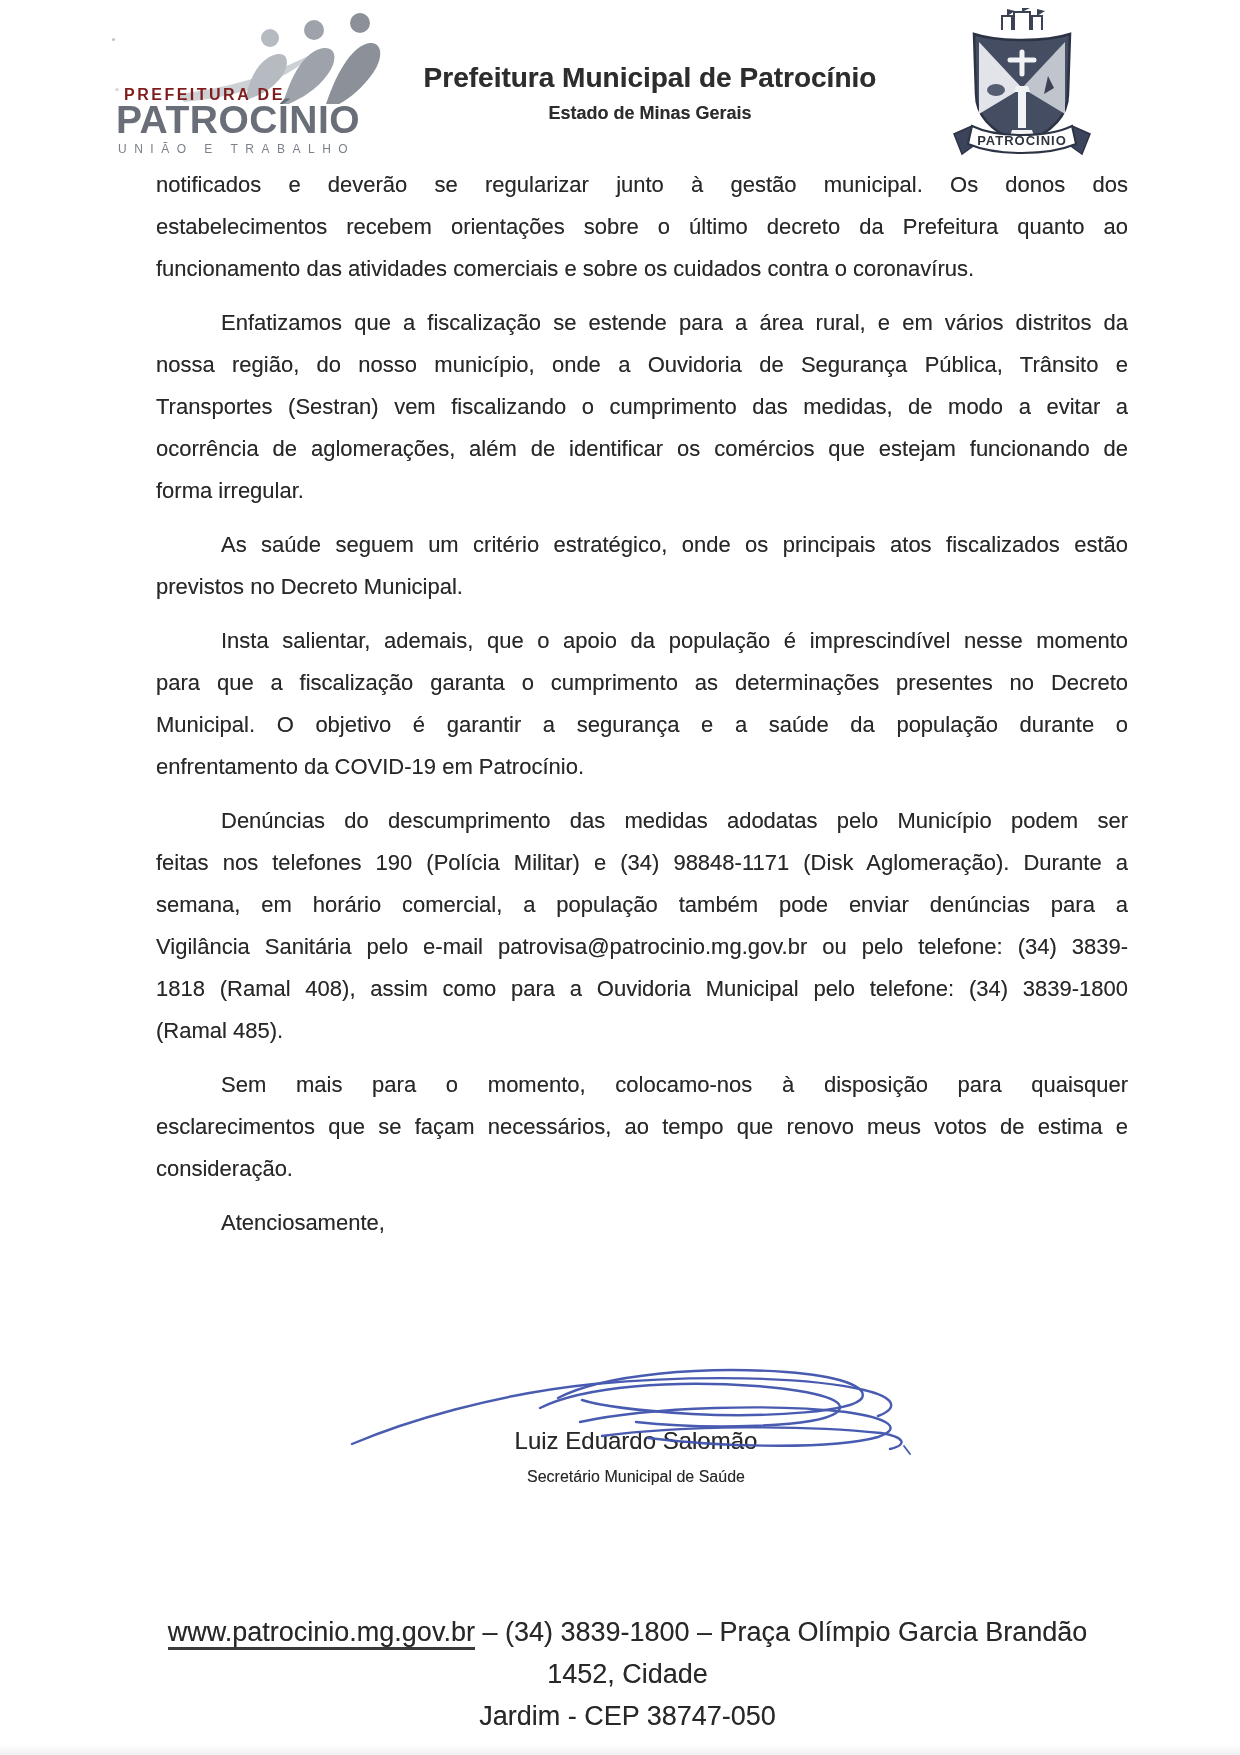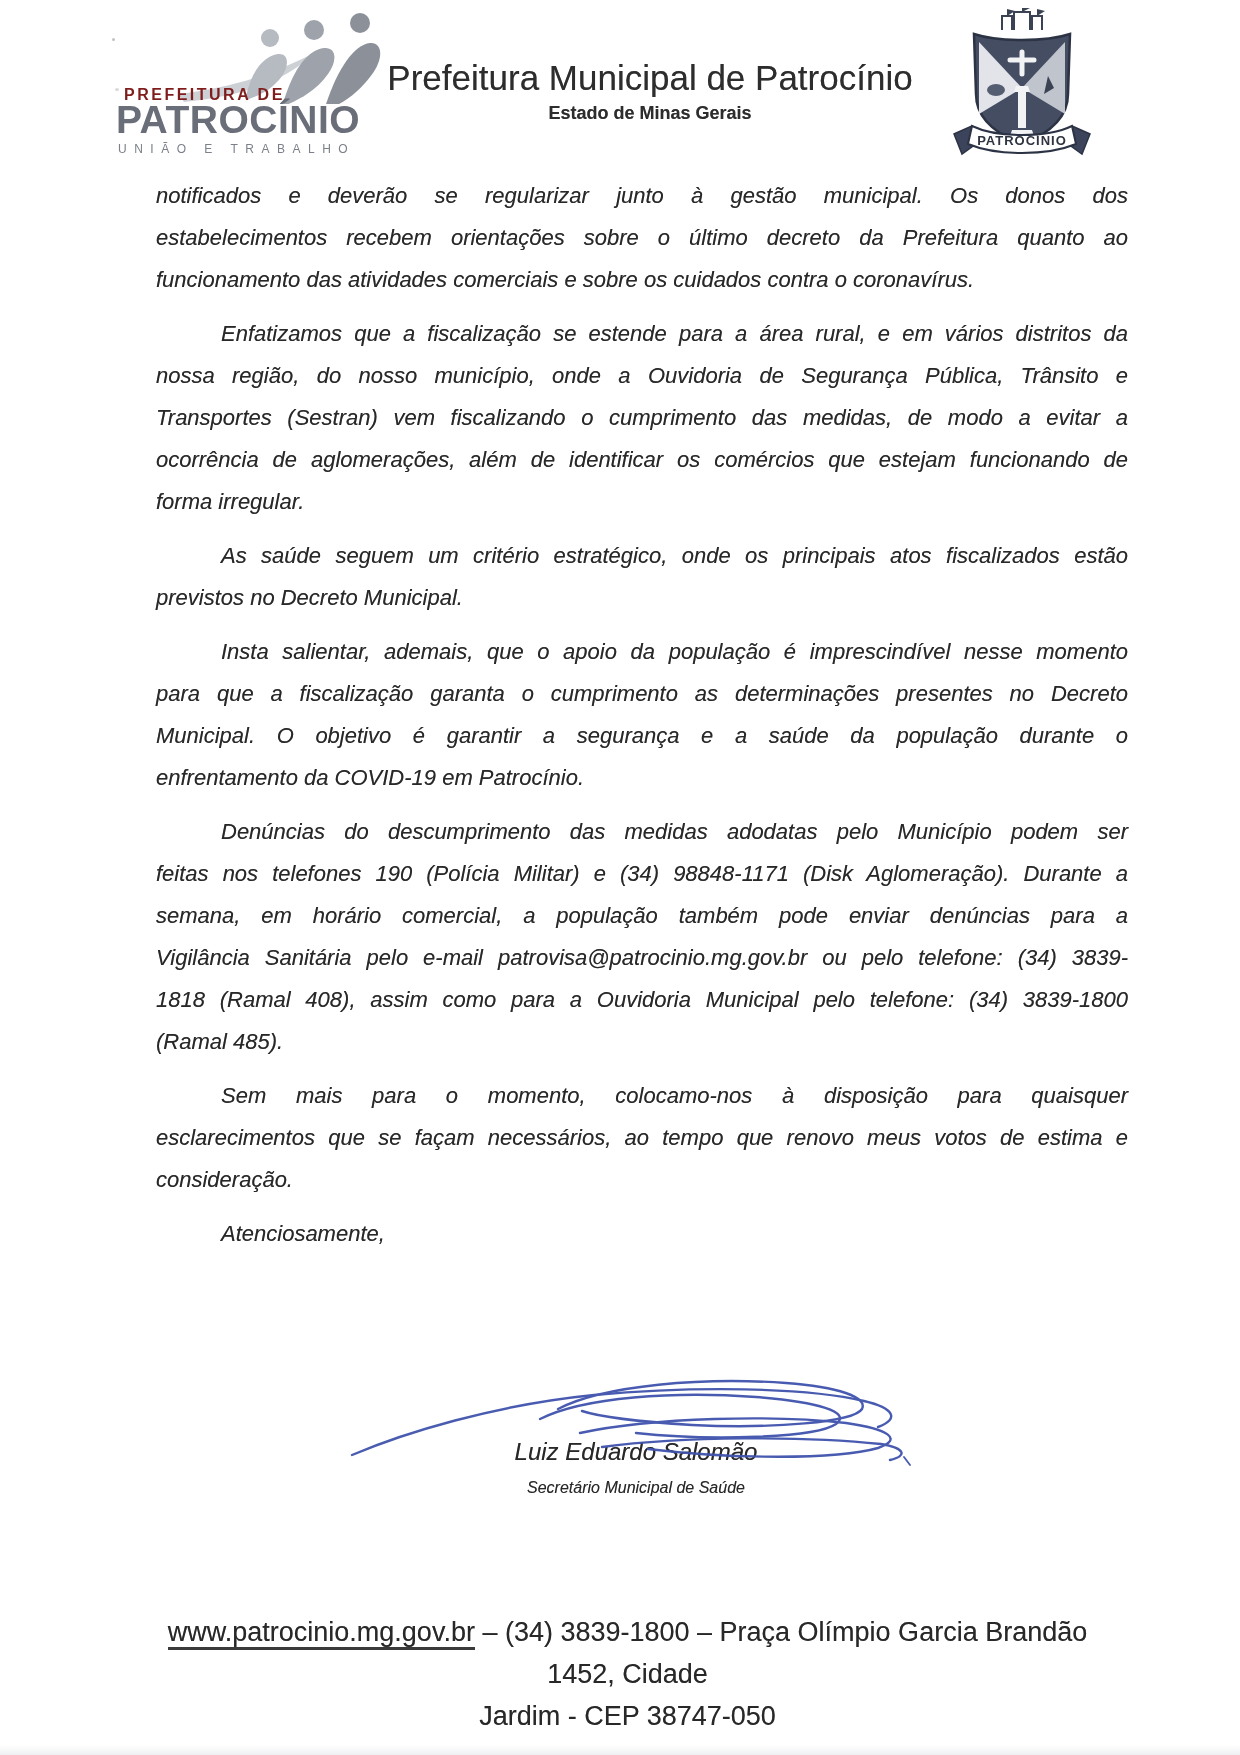--- a/index.html
+++ b/index.html
@@ -24,30 +24,29 @@
     letter-spacing:0.5px;color:#696e78;white-space:nowrap;
   }
   .logo-tagline{
     position:absolute;left:2px;top:130px;font-size:12px;color:#7b8089;
     letter-spacing:7.5px;white-space:nowrap;
   }
   .title-block{
     position:absolute;left:380px;top:60px;width:540px;text-align:center;
     color:#2d2d2d;text-shadow:0 0 0.5px rgba(45,45,45,.5);
   }
-  .title-line1{font-size:35px;font-weight:normal;line-height:36px;text-align:center;}
+  .title-line1{font-size:28px;font-weight:bold;line-height:36px;text-align:center;}
   .title-line2{font-size:18px;font-weight:bold;line-height:34px;}
   .crest{position:absolute;left:952px;top:8px;width:140px;height:152px;}
 
   
   .letter{
-    position:absolute;left:156px;top:175px;width:972px;
+    position:absolute;left:156px;top:164px;width:972px;
     font-size:22px;line-height:42px;color:#282828;
     text-shadow:0 0 0.5px rgba(40,40,40,.45);
-    font-style:italic;
   }
   .para{margin:0 0 12px 0;}
   .jline{text-align:justify;text-align-last:justify;}
   .jline.final{text-align-last:left;}
   .jline.first-indent{text-indent:65px;}
   .closing{margin-top:4px;text-indent:65px;}
 
   .sig-block{margin-top:104px;margin-left:260px;width:440px;text-align:center;}
   .sig-scrawl{display:block;margin-left:-72px;position:relative;z-index:2;}
   .sig-name{

